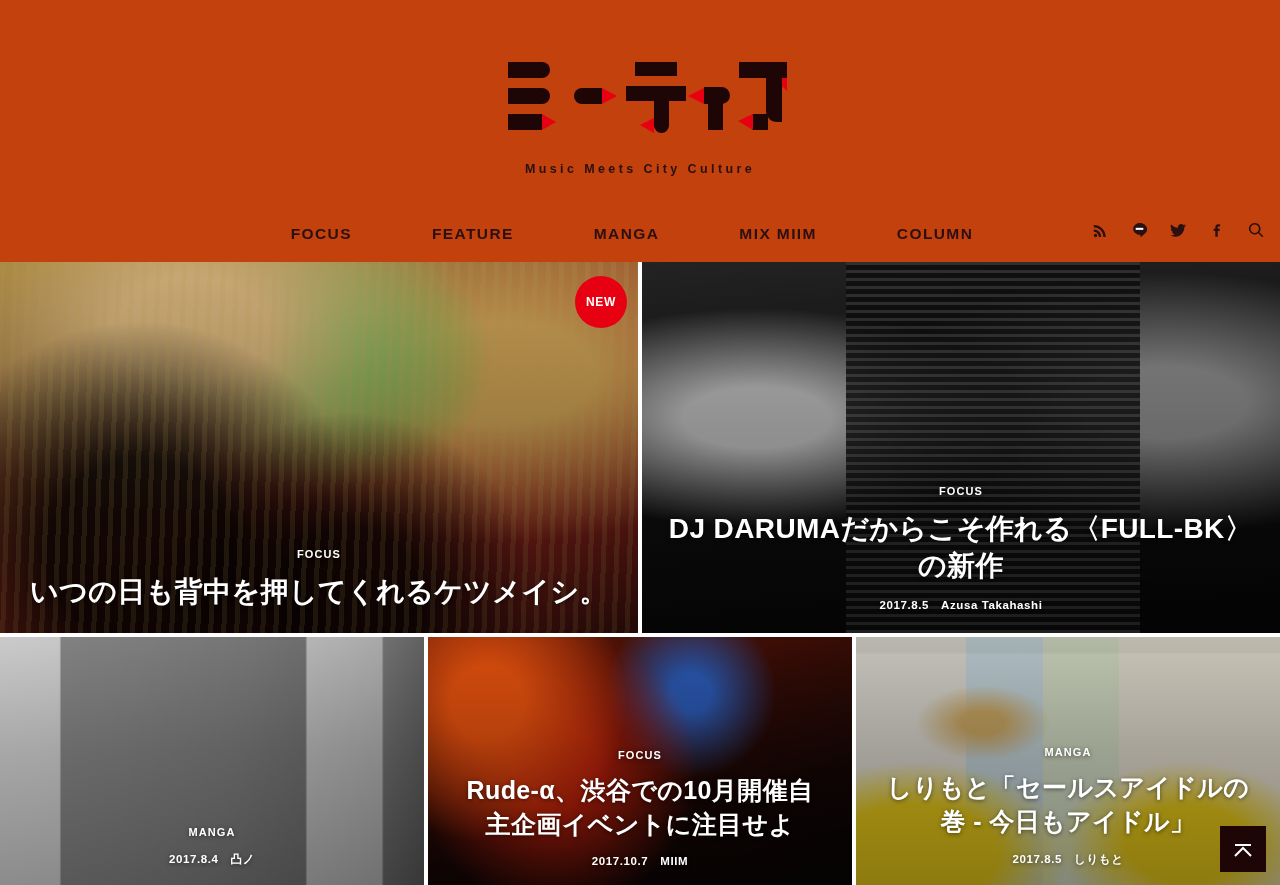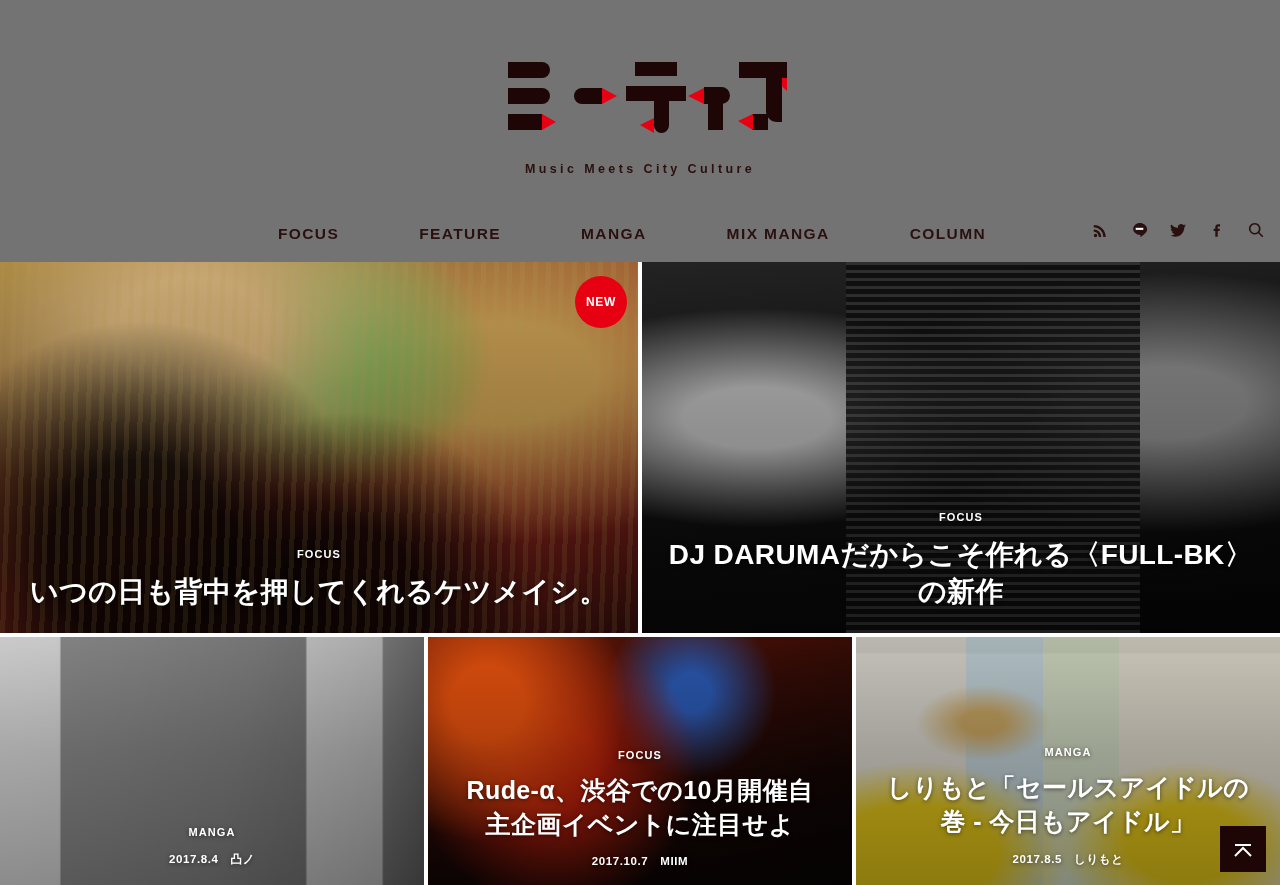--- a/index.html
+++ b/index.html
@@ -6,21 +6,21 @@
   html, body {
     width: 1280px; height: 885px;
     background: #ffffff;
     font-family: "Liberation Sans", "DejaVu Sans", sans-serif;
     overflow: hidden;
   }
 
   
   .site-header {
     width: 1280px; height: 262px;
-    background: #737373;
+    background: #c2410c;
     position: relative;
   }
 
   .logo-wrap {
     position: absolute;
     left: 0; right: 0; top: 62px;
     display: flex; flex-direction: column; align-items: center;
   }
 
   .logo-mark {
@@ -250,21 +250,21 @@
     </div>
 
     <div class="tagline">Music Meets City Culture</div>
   </div>
 
   <nav class="nav-bar">
     <div class="nav-menu">
       <a class="nav-item">FOCUS</a>
       <a class="nav-item">FEATURE</a>
       <a class="nav-item">MANGA</a>
-      <a class="nav-item">MIX MANGA</a>
+      <a class="nav-item">MIX MIIM</a>
       <a class="nav-item">COLUMN</a>
     </div>
   </nav>
 
   <div class="social-row">
     <span class="social-icon" title="RSS">
       <svg width="17" height="17" viewBox="0 0 24 24">
         <circle cx="5" cy="19" r="2.4"></circle>
         <path d="M2.5 10.5v3.3a7.2 7.2 0 0 1 7.2 7.2h3.3A10.5 10.5 0 0 0 2.5 10.5z"></path>
         <path d="M2.5 4.2v3.3A13.5 13.5 0 0 1 16 21h3.3A16.8 16.8 0 0 0 2.5 4.2z"></path>
@@ -307,20 +307,23 @@
         <div class="card-title">いつの日も背中を押してくれるケツメイシ。</div>
       </div>
     </article>
 
     <article class="card">
       <div class="card-photo ph-daruma"></div>
       <div class="card-shade"></div>
       <div class="card-body">
         <div class="card-cat">FOCUS</div>
         <div class="card-title">DJ DARUMAだからこそ作れる〈FULL-BK〉の新作</div>
+        <div class="card-meta">
+          <span>2017.8.5</span><span class="sep"></span><span>Azusa Takahashi</span>
+        </div>
       </div>
     </article>
 
   </div>
 
   <div class="grid-row row-bottom">
 
     <article class="card">
       <div class="card-photo ph-manga1"></div>
       <div class="card-shade"></div>

